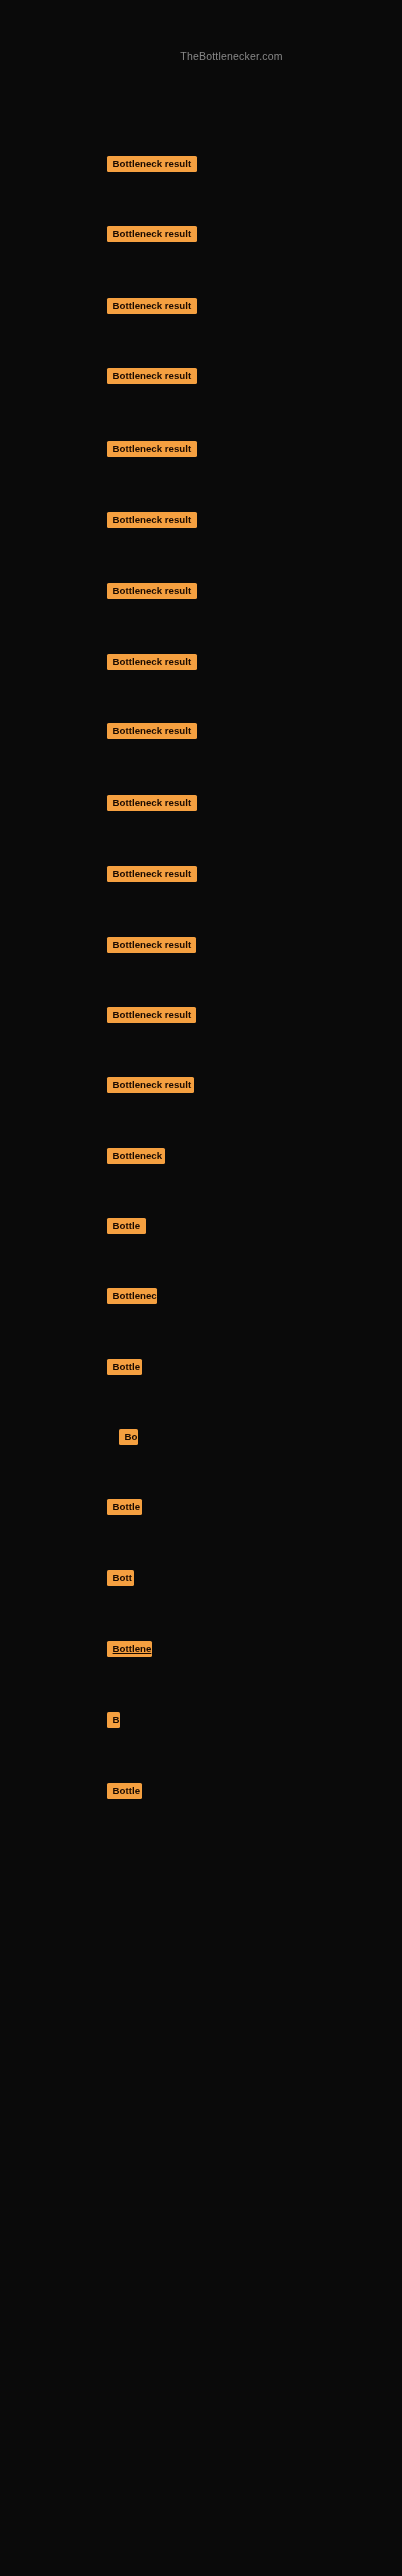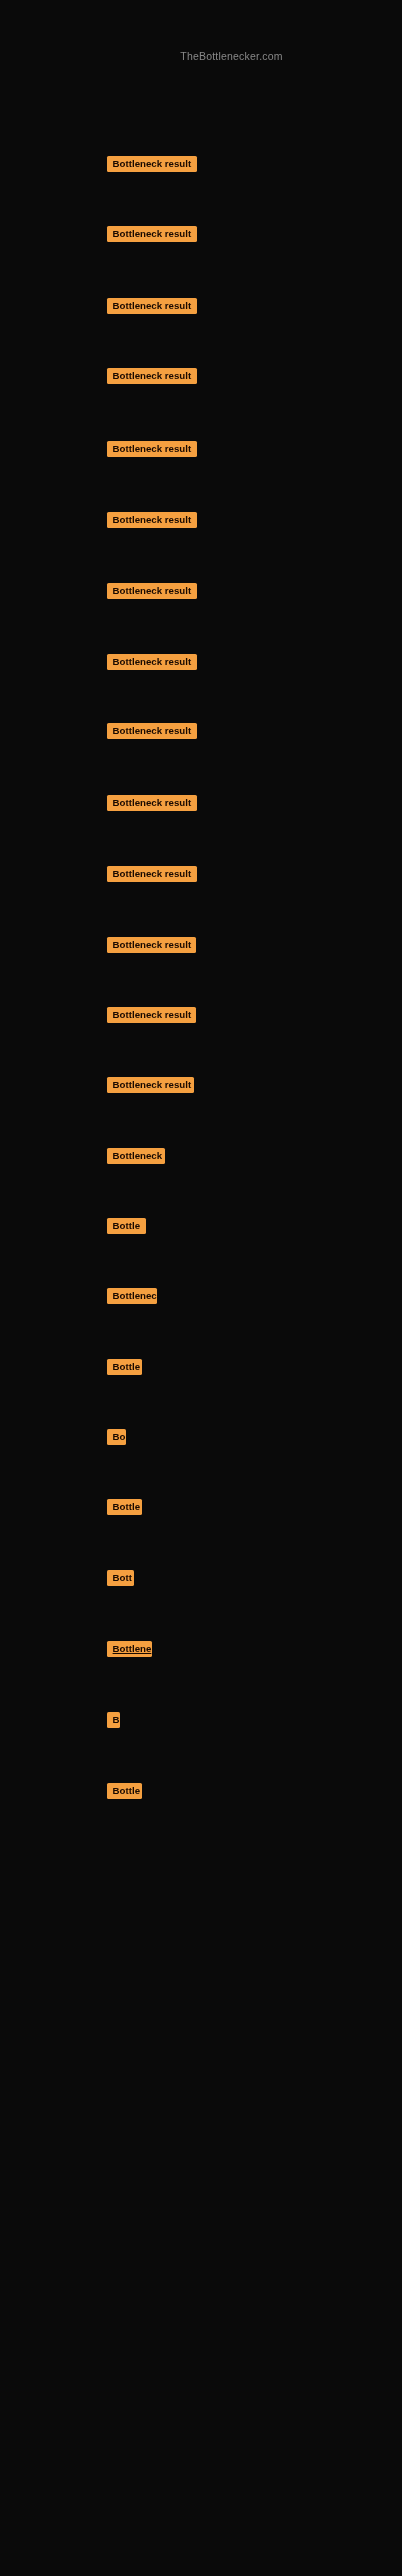--- a/index.html
+++ b/index.html
@@ -59,20 +59,20 @@
     <div class="badge-row" style="top: 613px; left: 0px;"><span class="bottleneck-badge" style="max-width: 95px;">Bottleneck result</span></div>
     <div class="badge-row" style="top: 685px; left: 0px;"><span class="bottleneck-badge" style="max-width: 95px;">Bottleneck result</span></div>
     <div class="badge-row" style="top: 756px; left: 0px;"><span class="bottleneck-badge" style="max-width: 95px;">Bottleneck result</span></div>
     <div class="badge-row" style="top: 827px; left: 0px;"><span class="bottleneck-badge" style="max-width: 89px;">Bottleneck result</span></div>
     <div class="badge-row" style="top: 897px; left: 0px;"><span class="bottleneck-badge" style="max-width: 89px;">Bottleneck result</span></div>
     <div class="badge-row" style="top: 967px; left: 0px;"><span class="bottleneck-badge" style="max-width: 87px;">Bottleneck result</span></div>
     <div class="badge-row" style="top: 1038px; left: 0px;"><span class="bottleneck-badge" style="max-width: 58px;">Bottleneck r</span></div>
     <div class="badge-row" style="top: 1108px; left: 0px;"><span class="bottleneck-badge" style="max-width: 44px;">Bottle</span></div>
     <div class="badge-row" style="top: 1178px; left: 0px;"><span class="bottleneck-badge" style="max-width: 50px;">Bottleneck</span></div>
     <div class="badge-row" style="top: 1249px; left: 0px;"><span class="bottleneck-badge" style="max-width: 35px;">Bottle</span></div>
-    <div class="badge-row" style="top: 1319px; left: 0px;"><span class="bottleneck-badge" style="max-width: 19.3px;">Bo</span></div>
+    <div class="badge-row" style="top: 1319px; left: 12px;"><span class="bottleneck-badge" style="max-width: 19.3px;">Bo</span></div>
     <div class="badge-row" style="top: 1389px; left: 0px;"><span class="bottleneck-badge" style="max-width: 35px;">Bottle</span></div>
     <div class="badge-row" style="top: 1460px; left: 0px; text-align: right;"><span class="bottleneck-badge" style="max-width: 27px;">Bott</span></div>
     <div class="badge-row" style="top: 1531px; left: 0px;"><span class="bottleneck-badge" style="max-width: 45px; text-decoration: underline;">Bottlene</span></div>
     <div class="badge-row" style="top: 1602px; left: 0px;"><span class="bottleneck-badge" style="max-width: 13px;">B</span></div>
     <div class="badge-row" style="top: 1673px; left: 0px;"><span class="bottleneck-badge" style="max-width: 35px;">Bottle</span></div>
   </div>
 
 
 </body></html>

